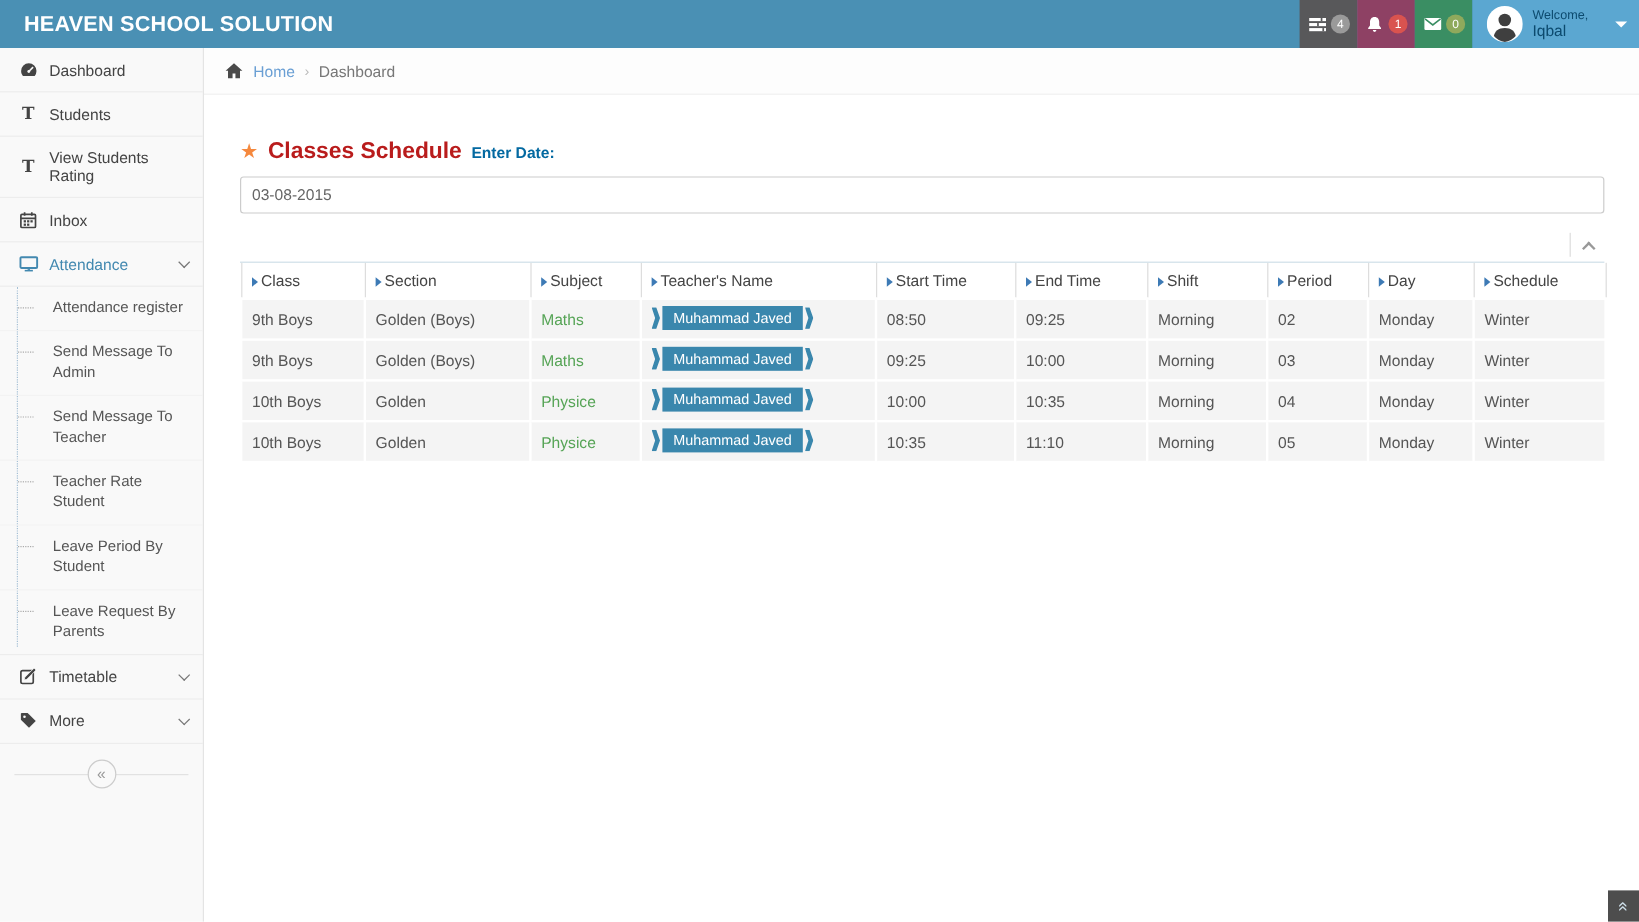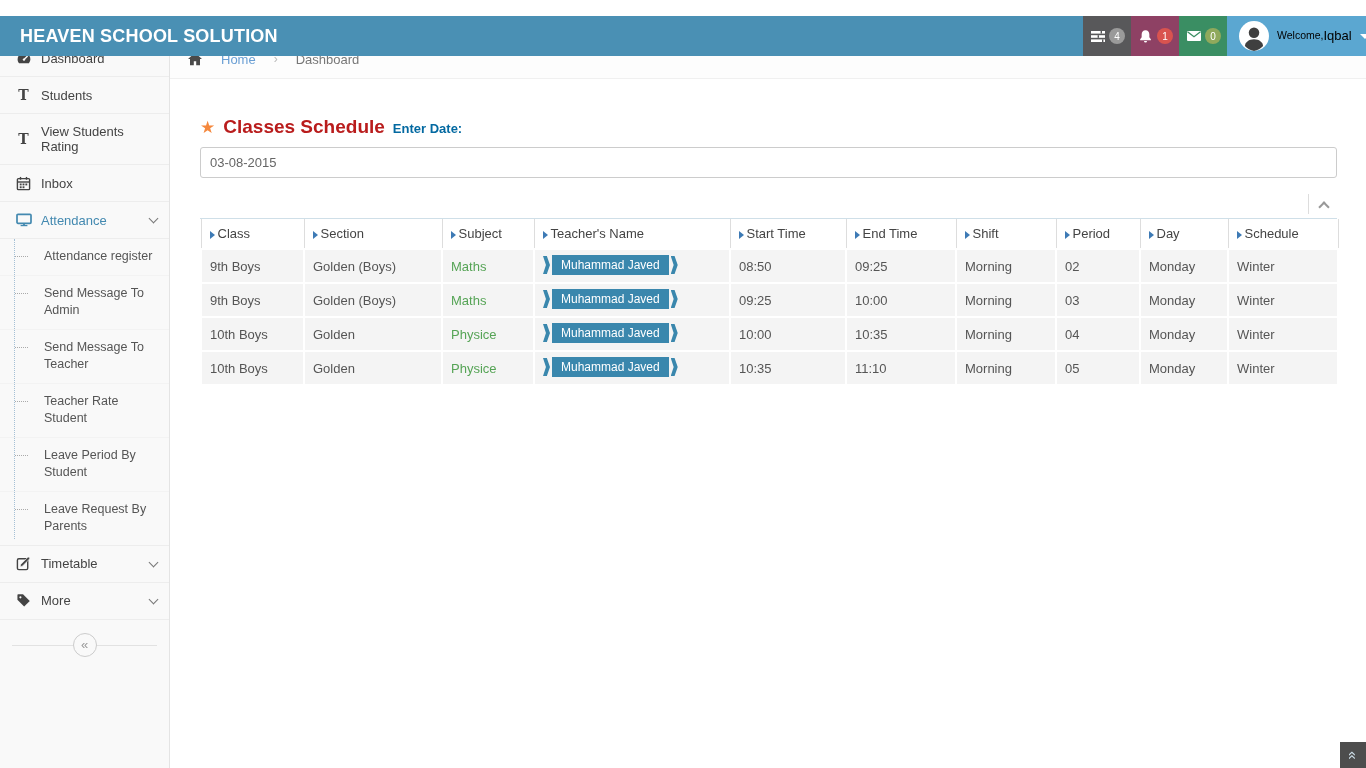--- a/index.html
+++ b/index.html
@@ -1,33 +1,33 @@
 <!DOCTYPE html>
 <html><head>
 <meta charset="utf-8">
 <style>
   * { margin:0; padding:0; box-sizing:border-box; }
   html,body { width:1366px; height:768px; overflow:hidden; }
   body { font-family:"Liberation Sans", sans-serif; background:#fff; color:#555; font-size:13px; }
 
   
-  .app-header { position:absolute; top:16px; left:0; width:1366px; height:40px; background:#4a90b4; display:flex; align-items:center; justify-content:space-between; z-index:10; }
+  .app-header { position:absolute; top:0; left:0; width:1366px; height:40px; background:#4a90b4; display:flex; align-items:center; justify-content:space-between; z-index:10; }
   .brand { color:#fff; font-size:18px; font-weight:700; letter-spacing:.2px; padding-left:20px; }
   .header-right { display:flex; height:40px; }
   .hbox { width:48px; height:40px; display:flex; align-items:center; justify-content:center; gap:3px; cursor:pointer; }
   .hbox-tasks { background:#58585a; }
   .hbox-bell  { background:#8e4164; }
   .hbox-mail  { background:#3a8e63; }
   .hbadge { min-width:16px; height:16px; border-radius:50%; color:#fff; font-size:10px; display:flex; align-items:center; justify-content:center; padding:0 2px; }
   .badge-gray { background:#9a9a9a; }
   .badge-red  { background:#d9534f; }
   .badge-olive{ background:#8fa95c; }
   .userbox { background:#5ba7d1; width:139px; display:flex; align-items:center; gap:8px; padding:0 10px 0 12px; cursor:pointer; }
   .avatar { width:30px; height:30px; flex:0 0 30px; }
-  .utext { display:flex; flex-direction:row; line-height:1.15; color:#000000; flex:1; }
+  .utext { display:flex; flex-direction:column; line-height:1.15; color:#0c4a6e; flex:1; }
   .greet { font-size:10.5px; }
   .uname { font-size:13px; }
   .caret { width:0; height:0; border-left:5px solid transparent; border-right:5px solid transparent; border-top:5px solid #fff; }
 
   
   .sidebar { position:absolute; top:40px; left:0; width:170px; height:728px; background:#f9f9f9; border-right:1px solid #e4e4e4; }
   .side-item { display:flex; align-items:center; gap:9px; padding:10px 12px 10px 15px; border-bottom:1px solid #ededed; color:#444; cursor:pointer; }
   .side-item .lbl { flex:1; }
   .side-icon { width:17px; height:16px; display:inline-flex; align-items:center; justify-content:center; flex:0 0 17px; }
   .t-glyph { font-family:"DejaVu Serif", serif; font-weight:bold; font-size:14px; color:#444; line-height:1; }
@@ -37,21 +37,21 @@
   .submenu:before { content:""; position:absolute; left:14px; top:0; bottom:6px; border-left:1px dotted #a5c0d5; }
   .sub-item { position:relative; padding:9px 10px 9px 44px; color:#555; font-size:12.5px; line-height:1.4; border-bottom:1px solid #f3f3f3; cursor:pointer; }
   .sub-item:last-child { border-bottom:none; }
   .sub-item:before { content:""; position:absolute; left:15px; top:17px; width:13px; border-top:1px dotted #aaa; }
   .collapse-row { position:relative; height:34px; margin-top:8px; display:flex; align-items:center; justify-content:center; }
   .collapse-row:before { content:""; position:absolute; left:12px; right:12px; top:50%; border-top:1px solid #e2e2e2; }
   .collapse-btn { position:relative; width:24px; height:24px; border:1px solid #ccc; border-radius:50%; background:#f9f9f9; color:#999; font-size:13px; display:flex; align-items:center; justify-content:center; cursor:pointer; }
 
   
   .main { position:absolute; top:40px; left:170px; width:1196px; height:728px; background:#fff; }
-  .breadcrumb { height:39px; display:flex; align-items:center; gap:18px; padding-left:16px; background:#fdfdfd; border-bottom:1px solid #f0f0f0; }
+  .breadcrumb { height:39px; display:flex; align-items:center; gap:8px; padding-left:16px; background:#fdfdfd; border-bottom:1px solid #f0f0f0; }
   .bc-home { color:#6a9fd4; cursor:pointer; }
   .bc-sep { color:#bbb; font-size:12px; }
   .bc-cur { color:#777; }
 
   .section-head { margin:37px 0 0 30px; display:flex; align-items:baseline; gap:8px; }
   .star { color:#f5883d; font-size:17px; }
   .sec-title { color:#b91c1c; font-size:19px; font-weight:700; }
   .date-label { color:#0369a1; font-size:13px; font-weight:700; }
 
   .date-input { display:block; margin:9px 29px 0 30px; width:1137px; height:31px; border:1px solid #ccc; border-radius:3px; padding:12px 9px; font-size:13px; color:#666; font-family:"Liberation Sans", sans-serif; outline:none; }

